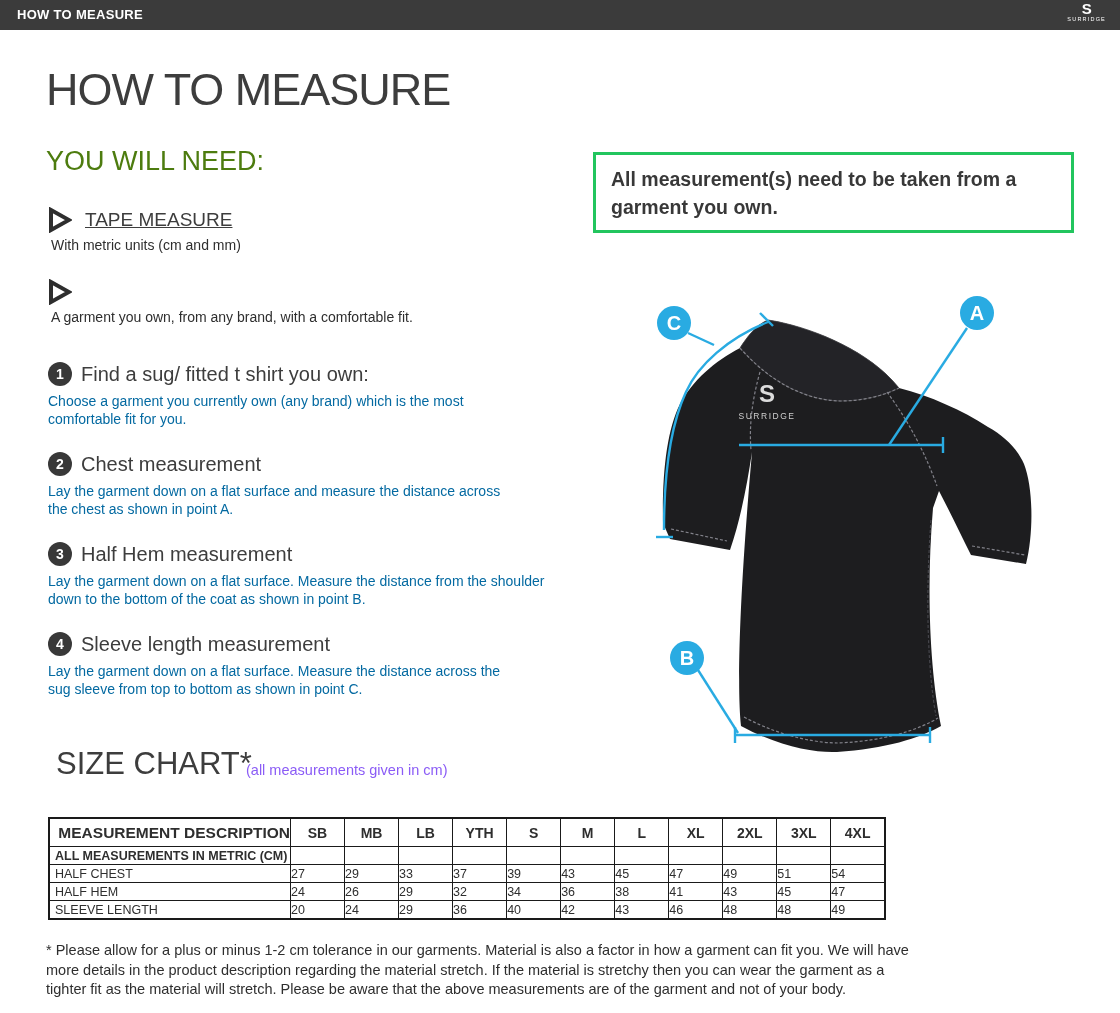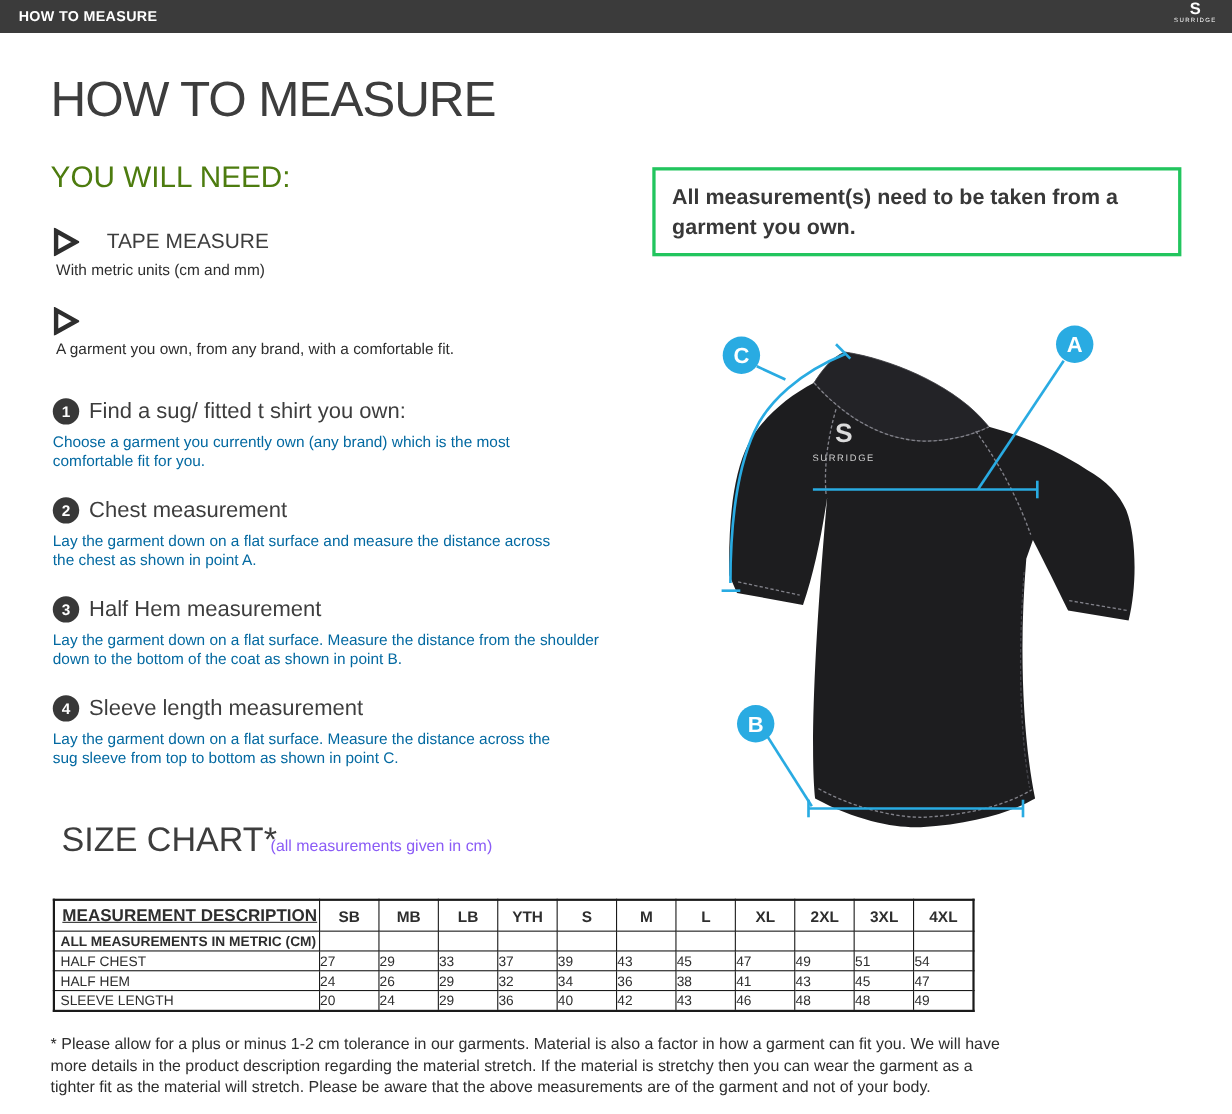--- a/index.html
+++ b/index.html
@@ -11,21 +11,21 @@
   .topbar{position:absolute;left:0;top:0;width:1120px;height:30px;background:#3b3b3b;}
   .topbar-title{position:absolute;left:17px;top:7px;color:#ffffff;font-size:13px;font-weight:bold;letter-spacing:.3px;}
   .bar-logo{position:absolute;right:14px;top:2px;text-align:center;color:#fff;line-height:1;}
   .bar-logo .s{font-size:15px;font-weight:bold;line-height:14px;}
   .bar-logo .name{font-size:5.5px;letter-spacing:1.2px;margin-top:1px;}
   
   .page-title{position:absolute;left:46px;top:64px;font-size:45px;font-weight:400;letter-spacing:-1px;color:#3d3d3d;}
   .ywn-heading{position:absolute;left:46px;top:146px;font-size:27px;font-weight:400;color:#4d7c0f;}
   
   .need-item{position:absolute;left:48px;}
-  .need-item .row{display:flex;align-items:center;gap:25px;}
+  .need-item .row{display:flex;align-items:center;gap:13px;text-decoration:underline;}
   .need-title{font-size:19px;color:#3d3d3d;}
   .need-desc{font-size:14px;color:#2e2e2e;margin-top:4px;margin-left:3px;}
   .tri{width:24px;height:26px;display:block;}
   
   .step{position:absolute;left:48px;width:520px;}
   .step .row{display:flex;align-items:center;gap:9px;}
   .step-circle{width:24px;height:24px;border-radius:50%;background:#383838;color:#fff;
     font-size:14px;font-weight:bold;display:flex;align-items:center;justify-content:center;flex:0 0 24px;}
   .step-title{font-size:20px;color:#3d3d3d;}
   .step-desc{font-size:14px;color:#0369a1;line-height:1.32;margin-top:6px;white-space:pre-line;}
@@ -35,21 +35,21 @@
   .note-text{font-size:19.5px;font-weight:bold;color:#383838;line-height:1.42;white-space:pre-line;}
   
   .figure{position:absolute;left:600px;top:280px;width:500px;height:500px;}
   
   .sc-heading{position:absolute;left:56px;top:746px;font-size:31px;font-weight:400;color:#3d3d3d;}
   .sc-sub{position:absolute;left:246px;top:762px;font-size:14.5px;color:#8b5cf6;}
   .size-table{position:absolute;left:48px;top:817px;width:838px;border-collapse:collapse;table-layout:fixed;
     border:2px solid #1a1a1a;}
   .size-table th,.size-table td{border:1px solid #1a1a1a;padding:0;color:#2e2e2e;}
   .size-table thead th{height:27px;font-size:14px;font-weight:bold;text-align:center;}
-  .size-table thead th.desc-col{font-size:15.5px;text-align:center;padding-left:5px;text-decoration:underline;}
+  .size-table thead th.desc-col{font-size:15.5px;text-align:right;padding-left:5px;}
   .desc-col{width:235px;}
   .metric-row td{height:16px;}
   .metric-note{font-size:11.5px;font-weight:bold;text-align:left;padding-left:5px;}
   .size-table tbody td{height:17px;font-size:12.5px;text-align:left;}
   .size-table tbody td.label-col{text-align:left;padding-left:5px;margin-top:33px;}
   
   .disclaimer{position:absolute;left:46px;top:941px;width:1045px;font-size:14.5px;color:#2e2e2e;
     line-height:1.36;white-space:pre-line;}
 </style>
 </head>

